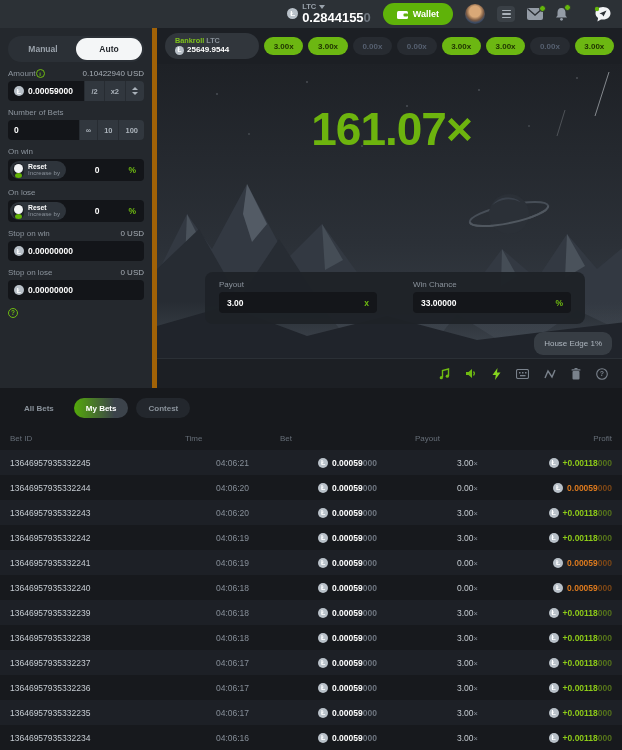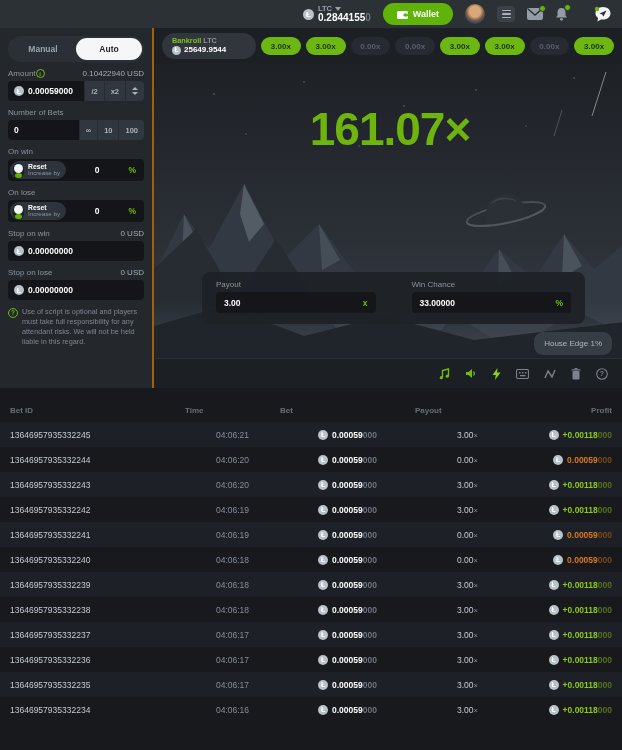--- a/index.html
+++ b/index.html
@@ -7,21 +7,21 @@
     font-family:"Liberation Sans","DejaVu Sans",sans-serif; }
   .app { width:622px; height:750px; position:relative; color:#cfd4da; }
 
   
   .topbar { height:28px; background:#2c3136; display:flex; align-items:center;
     justify-content:flex-end; padding:0 10px; gap:12px; }
   .cur-sel { display:flex; align-items:center; gap:4px; cursor:pointer; }
   .cur-col { display:flex; flex-direction:column; line-height:1.05; }
   .cur-top { display:flex; align-items:center; gap:3px; font-size:7.5px; color:#9aa2ab; font-weight:bold; }
   .caret { width:0; height:0; border-left:3px solid transparent; border-right:3px solid transparent; border-top:4px solid #9aa2ab; }
-  .cur-bal { font-size:10px; font-weight:bold; color:#fff; }
+  .cur-bal { font-size:13px; font-weight:bold; color:#fff; }
   .cur-bal .dim { color:#6f7780; }
   .coin { display:inline-flex; align-items:center; justify-content:center;
     background:#b9c1c9; color:#fff; border-radius:50%; font-weight:bold; flex:0 0 auto; }
   .coin.c12 { width:11px; height:11px; font-size:8px; }
   .coin.c10 { width:10px; height:10px; font-size:7px; }
   .coin.c9  { width:9px;  height:9px;  font-size:6.5px; }
   .wallet-btn { display:flex; align-items:center; gap:5px; background:#5fb309; border:none;
     border-radius:12px; height:22px; padding:0 14px; color:#fff; font-weight:bold; font-size:9px; cursor:pointer; }
   .avatar { width:20px; height:20px; border-radius:50%; cursor:pointer;
     background:radial-gradient(circle at 50% 38%, #d9a877 0 34%, #7a5a43 55%, #3a4a63 70%, #23272e 100%); }
@@ -68,21 +68,21 @@
   .onval { flex:1; text-align:center; color:#fff; font-size:8.5px; font-weight:bold; }
   .unit { color:#6fbb11; font-size:8.5px; font-weight:bold; padding-right:6px; }
   .disclaimer { display:flex; gap:4px; font-size:7.3px; color:#7e868f; line-height:1.35; }
   .q-ic { width:10px; height:10px; flex:0 0 auto; border-radius:50%; border:1px solid #6fbb11; color:#6fbb11;
     font-size:6.5px; display:flex; align-items:center; justify-content:center; font-weight:bold; margin-top:1px; }
   .start-btn { margin-top:auto; height:30px; border:none; border-radius:15px; cursor:pointer;
     background:linear-gradient(100deg,#8bd028 0%,#68b409 55%,#5fae04 100%);
     color:#fff; font-weight:900; font-size:9.5px; letter-spacing:.2px; }
 
   
-  .game { flex:1; display:flex; flex-direction:column; background:#1c1f24; border-left:2px solid #a16207; }
+  .game { flex:1; display:flex; flex-direction:column; background:#1c1f24; border-left:5px solid #a16207; }
   .game-head { height:36px; display:flex; align-items:center; gap:5px; padding:0 8px; }
   .bankroll { background:#31363c; border-radius:13px; height:26px; min-width:94px; padding:2px 10px;
     display:flex; flex-direction:column; justify-content:center; line-height:1.1; }
   .bk-top { font-size:7.3px; font-weight:bold; }
   .bk-top .bk-name { color:#7fc31c; }
   .bk-top .bk-cur { color:#8a929b; }
   .bk-val { display:flex; align-items:center; gap:3px; color:#fff; font-size:8px; font-weight:bold; }
   .hist { flex:1; display:flex; gap:5px; }
   .hpill { flex:1; height:18px; border-radius:10px; display:flex; align-items:center; justify-content:center;
     font-size:8px; font-weight:bold; cursor:pointer; }
@@ -109,21 +109,21 @@
 
   
   .bets { padding-top:10px; }
   .bet-tabs { display:flex; align-items:center; gap:8px; padding:0 12px 8px; }
   .btab { height:20px; border-radius:10px; display:flex; align-items:center; padding:0 12px;
     font-size:8px; font-weight:bold; color:#8a929b; cursor:pointer; }
   .btab.active { background:linear-gradient(90deg,#54a90a 0%,#3c434b 75%); color:#fff; }
   .btab.boxed { background:#23272d; }
   .tbl-head, .tbl-row { display:grid; grid-template-columns:175px 95px 135px 105px 1fr;
     align-items:center; padding:0 10px; }
-  .tbl-head { height:24px; font-size:8px; color:#666e78;font-weight:bold; }
+  .tbl-head { height:24px; font-size:8px; color:#666e78; }
   .tbl-head .c-time,.tbl-head .c-bet,.tbl-head .c-payout { text-align:left; }
   .tbl-head .c-profit { text-align:right; }
   .tbl-row { height:25px; font-size:8.5px; cursor:pointer; }
   .tbl-row:nth-child(odd) { background:#1d2026; }
   .cell-id { color:#c6ccd2; }
   .cell-time { color:#878f99; text-align:center; }
   .cell-bet { display:flex; align-items:center; justify-content:center; gap:4px; color:#fff; font-weight:bold; }
   .cell-bet .dim { color:#6f7680; }
   .cell-payout { text-align:center; color:#c6ccd2; }
   .cell-payout .x { color:#878f99; font-size:7.5px; }
@@ -286,21 +286,20 @@
         <div class="inrow" style="margin-top:3px;">
           <div class="field">
             <span class="coin c10">Ł</span>
             <span>0.00000000</span>
           </div>
         </div>
       </div>
 
       <div class="disclaimer">
         <span class="q-ic">?</span>
-        <span>Use of script is optional and players must take full responsibility for any attendant risks. We will not be held liable in this regard.</span>
       </div>
 
     </aside>
 
     <section class="game">
       <div class="game-head">
         <div class="bankroll">
           <span class="bk-top"><span class="bk-name">Bankroll</span> <span class="bk-cur">LTC</span></span>
           <span class="bk-val">
               <span class="coin c9">Ł</span>
@@ -432,20 +431,25 @@
           <svg width="12" height="12" viewBox="0 0 12 12">
               <circle cx="6" cy="6" r="5.3" fill="none" stroke="#7a828c" stroke-width="1.1"></circle>
               <text x="6" y="8.4" text-anchor="middle" font-size="7" font-weight="bold" fill="#7a828c" font-family="Liberation Sans, sans-serif">?</text>
             </svg>
         </button>
       </div>
     </section>
   </div>
 
   <section class="bets">
+    <div class="bet-tabs">
+      <div class="btab">All Bets</div>
+      <div class="btab active">My Bets</div>
+      <div class="btab boxed">Contest</div>
+    </div>
 
     <div class="tbl-head">
       <span class="c-id">Bet ID</span>
       <span class="c-time">Time</span>
       <span class="c-bet">Bet</span>
       <span class="c-payout">Payout</span>
       <span class="c-profit">Profit</span>
     </div>
 
     <div id="rows">

